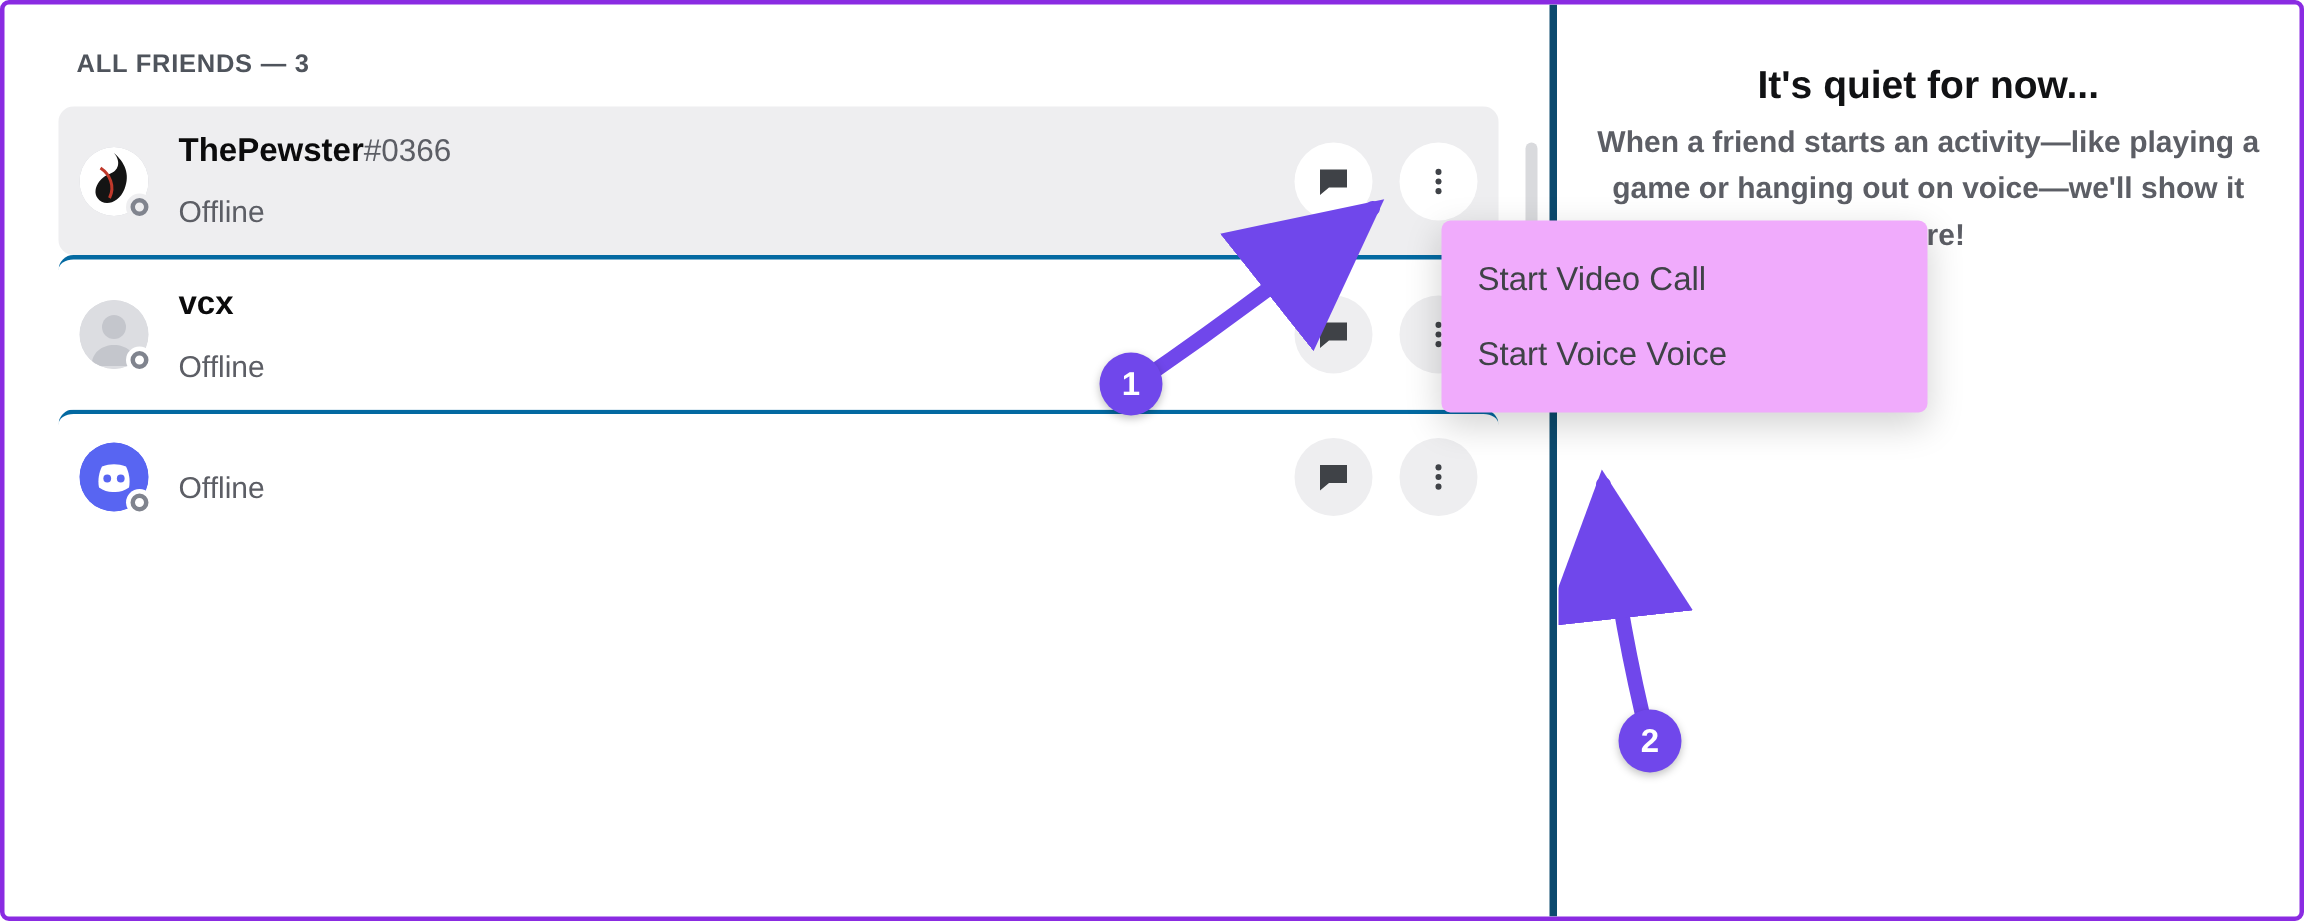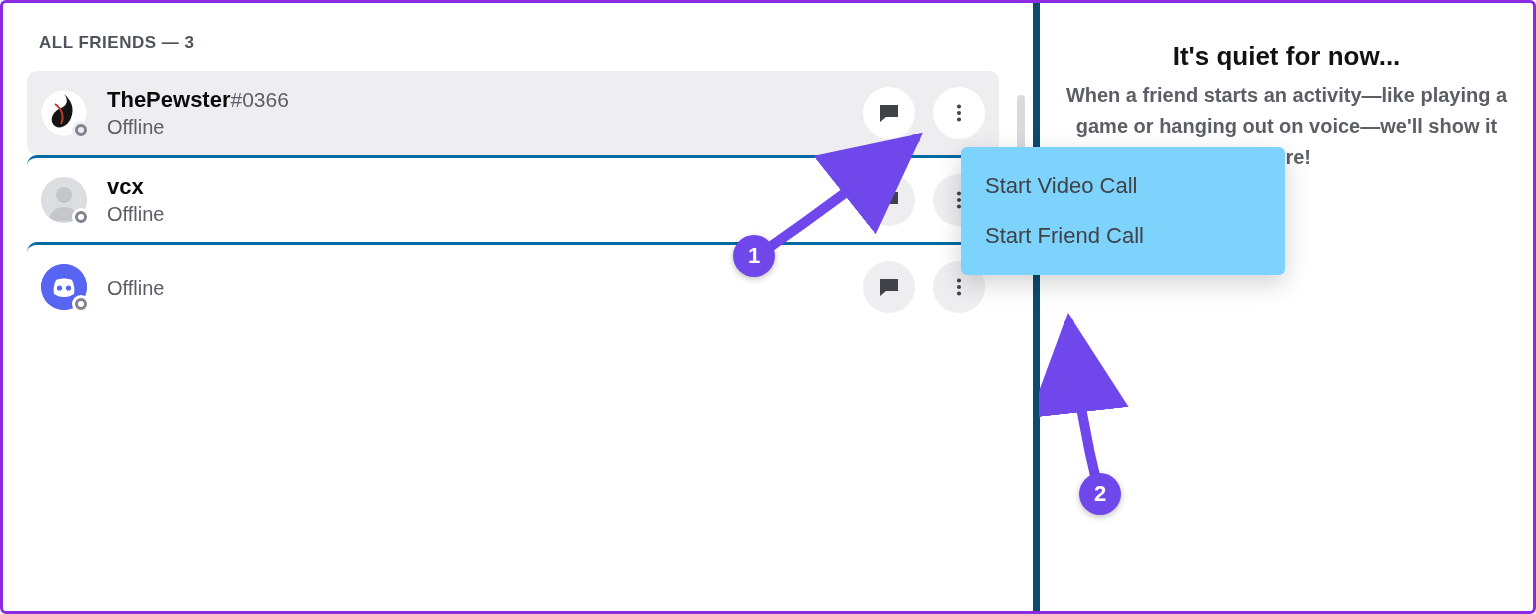--- a/index.html
+++ b/index.html
@@ -16,27 +16,27 @@
   }
 
   .main-wrap {
     display: flex;
     width: 100%;
     height: 100%;
   }
 
   .left-col {
     flex: 0 0 1030px;
-    padding: 18px 0 0 0;
+    padding: 18px 0 0 12px;
     position: relative;
   }
 
   .right-col {
     flex: 1;
-    border-left: 7px solid #0c4a6e;
+    border-left: 5px solid #0c4a6e;
     padding: 24px 0 0 0;
     text-align: center;
     position: relative;
     overflow: hidden;
   }
 
   .section-header {
     font-size: 17px;
     font-weight: 700;
     letter-spacing: 0.5px;
@@ -121,21 +121,21 @@
   }
   .friend-tag {
     font-size: 21px;
     font-weight: 500;
     color: #5c5e65;
   }
   .friend-status {
     font-size: 20px;
     font-weight: 400;
     color: #5c5e65;
-    margin-top: 2px;
+    margin-top: 18px;
   }
 
   .row-actions {
     display: flex;
     gap: 18px;
     align-items: center;
   }
 
   .circle-btn {
     width: 52px;
@@ -173,21 +173,21 @@
     line-height: 1.55;
     padding: 0 18px;
   }
 
   
   .context-menu {
     position: absolute;
     top: 144px;
     left: 958px;
     width: 324px;
-    background: #7dd3fc;
+    background: #f0abfc;
     border-radius: 6px;
     box-shadow: 0 8px 24px rgba(0,0,0,0.18);
     padding: 14px 0;
     z-index: 30;
   }
   .menu-item {
     padding: 12px 24px;
     font-size: 22px;
     font-weight: 500;
     color: #3f4247;
@@ -325,21 +325,21 @@
   </div>
 
   <div class="right-col">
     <div class="right-title">It's quiet for now...</div>
     <div class="right-sub">When a friend starts an activity—like playing a game or hanging out on voice—we'll show it here!</div>
   </div>
 </div>
 
 <div class="context-menu">
   <div class="menu-item">Start Video Call</div>
-  <div class="menu-item">Start Friend Call</div>
+  <div class="menu-item">Start Voice Voice</div>
 </div>
 
 <div class="annotation" style="left:724px; top:118px;">
   <svg width="220" height="180" viewBox="0 0 220 180">
     <defs>
       <marker id="arrowhead1" markerWidth="12" markerHeight="12" refX="9" refY="5" orient="auto">
         <path d="M0 0 L10 5 L0 10 Z" fill="#7047eb"></path>
       </marker>
     </defs>
     <path d="M30 135 Q110 80 188 18" stroke="#7047eb" stroke-width="10" fill="none" marker-end="url(#arrowhead1)" stroke-linecap="round"></path>

